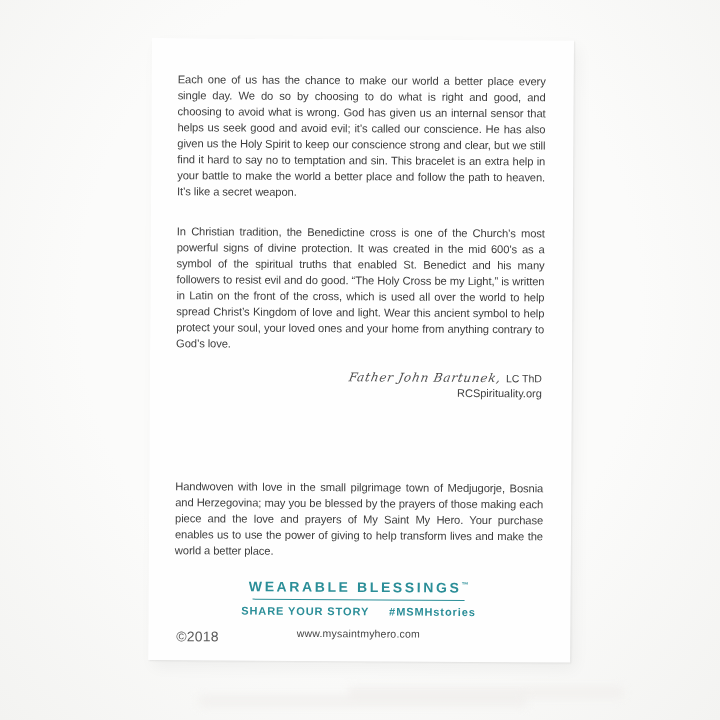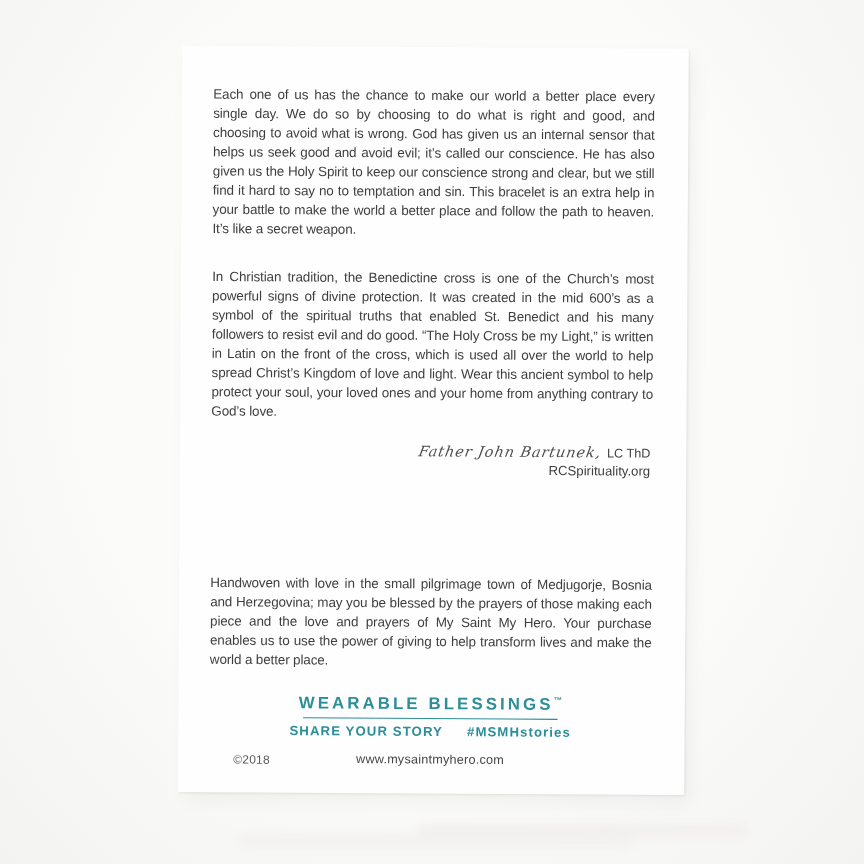--- a/index.html
+++ b/index.html
@@ -94,22 +94,22 @@
     white-space: nowrap;
   }
   .tagline-hashtag { margin-left: 20px; }
   .card-footer {
     position: absolute;
     left: 26px; right: 28px; bottom: 20px;
     height: 14px;
   }
   .copyright {
     position: absolute;
-    left: 20px; top: 2px;
-    font-size: 10px;
+    left: 2px; top: 2px;
+    font-size: 14px;
     color: #5a5a5a;
     letter-spacing: 0.2px;
   }
   .footer-site {
     text-align: center;
     font-size: 10.5px;
     color: #454545;
     letter-spacing: 0.2px;
   }
   .shadow-strip-a {

